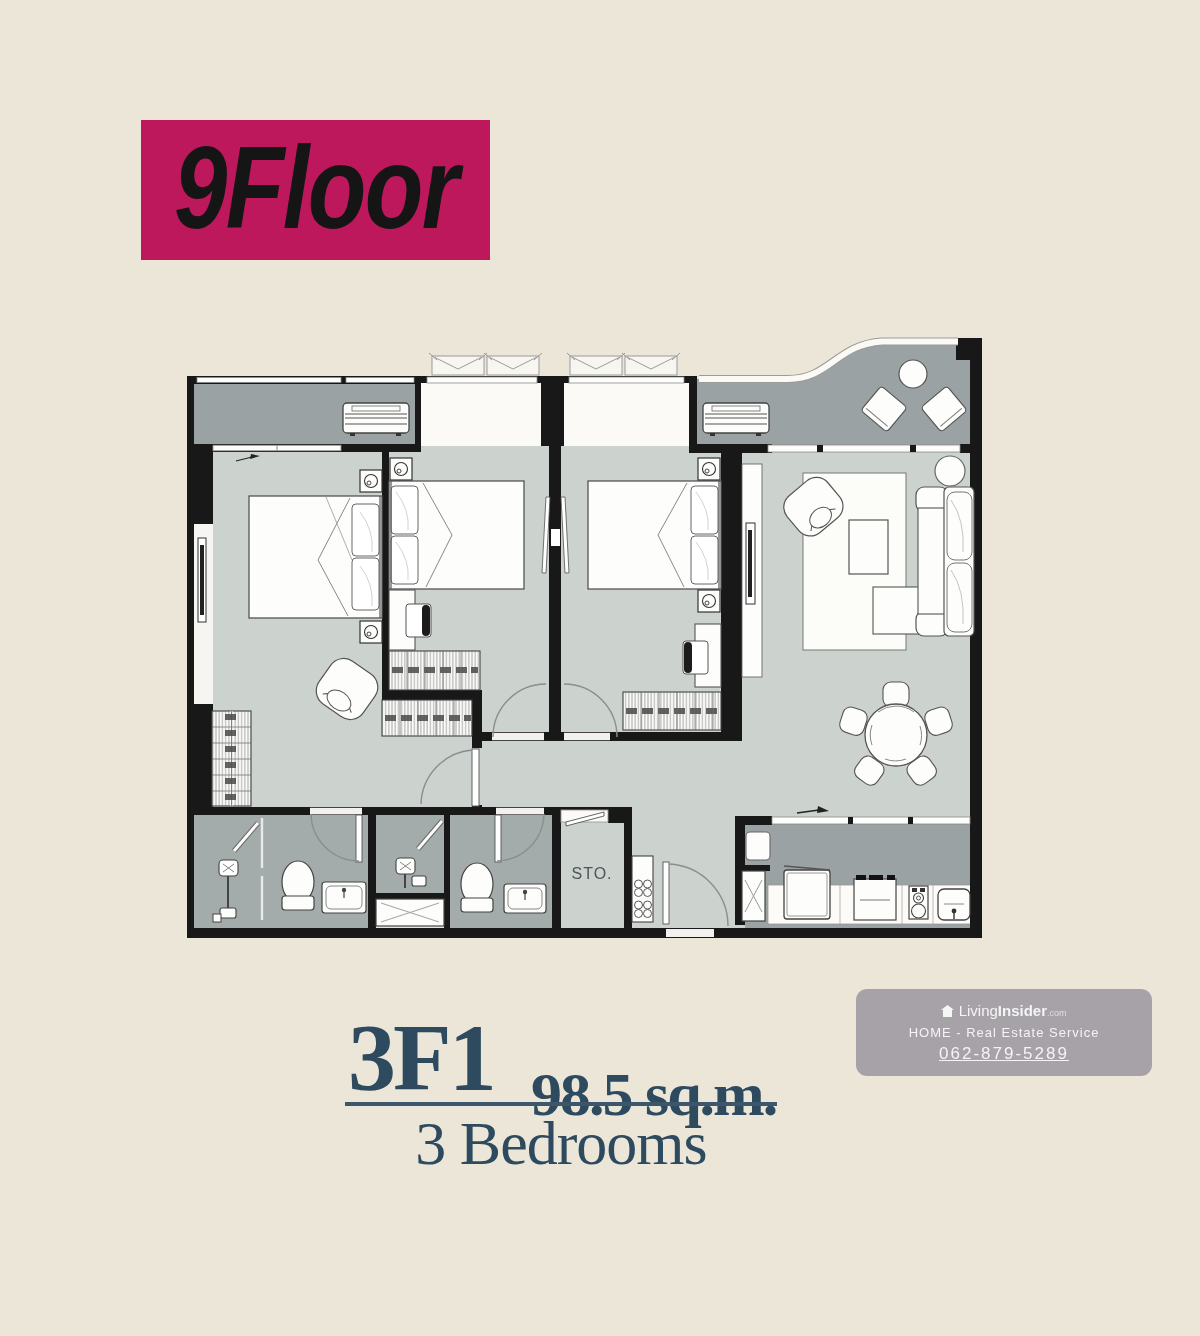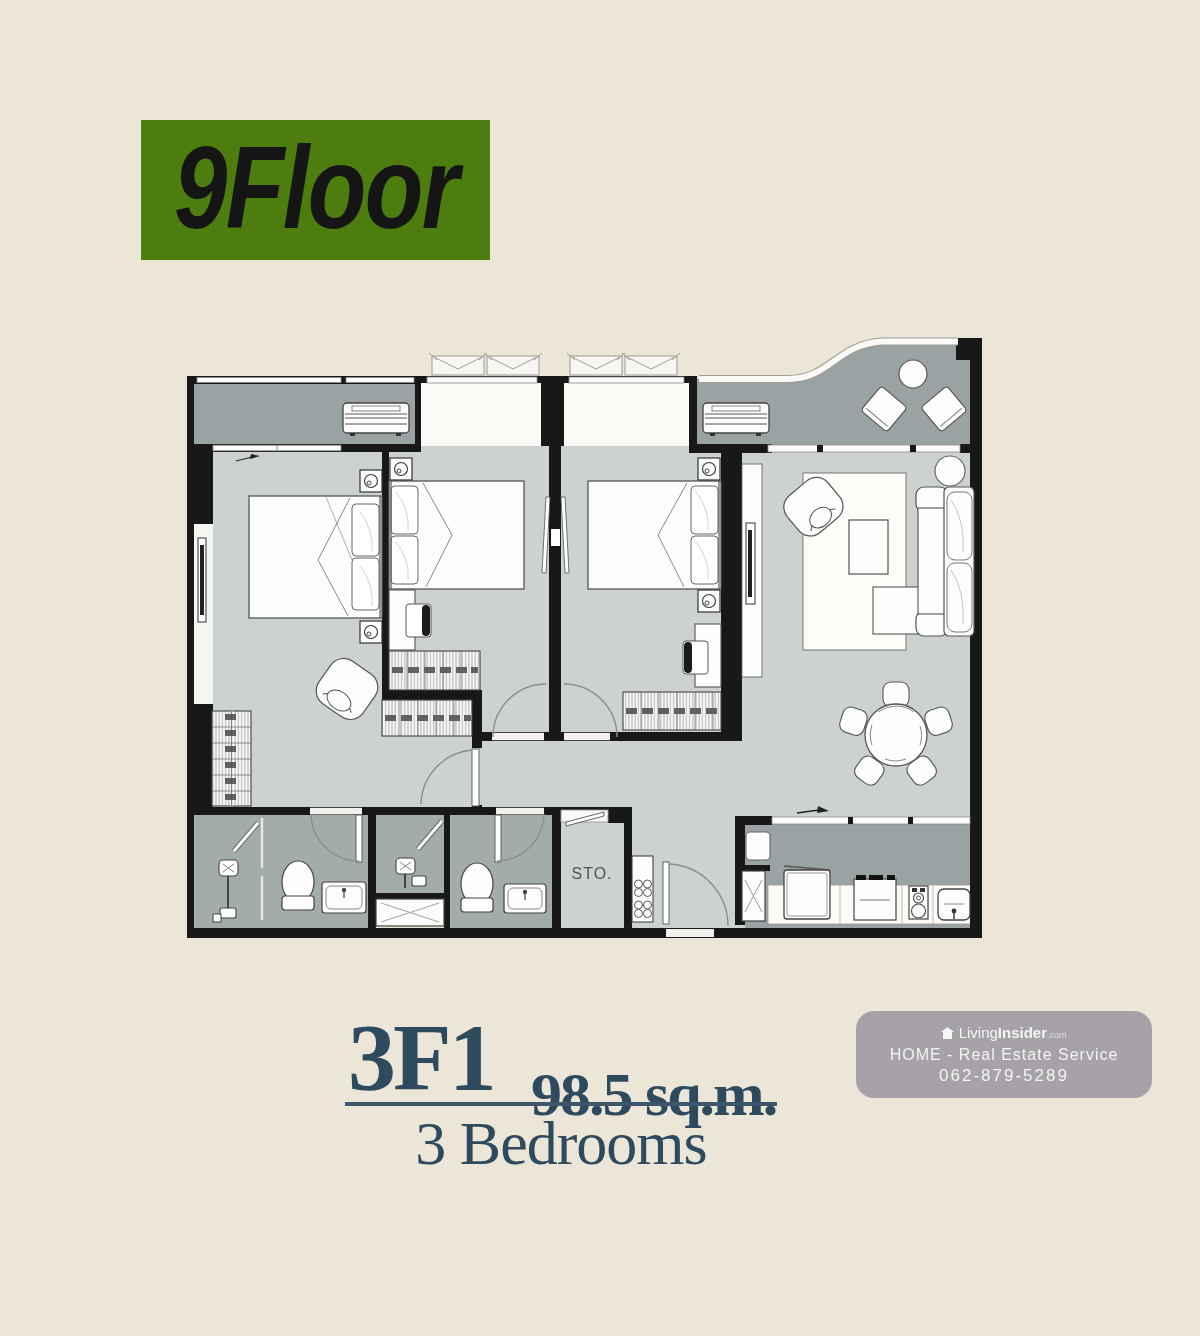--- a/index.html
+++ b/index.html
@@ -1,29 +1,29 @@
 <!DOCTYPE html>
 <html><head>
 <meta charset="utf-8">
 <style>
 html,body{margin:0;padding:0;}
 body{width:1200px;height:1336px;position:relative;background:#ece6d9;font-family:"Liberation Sans",sans-serif;overflow:hidden;}
-#label9{position:absolute;left:141px;top:120px;width:349px;height:140px;background:#4d7c0f;display:flex;align-items:center;justify-content:center;}
+#label9{position:absolute;left:141px;top:120px;width:349px;height:140px;background:#be185d;display:flex;align-items:center;justify-content:center;}
 #label9 span{font-family:"Liberation Sans",sans-serif;font-weight:bold;font-style:italic;font-size:117px;color:#151515;letter-spacing:-2px;transform:scaleX(0.82) translateY(-3px);}
 #t1{position:absolute;left:0;top:1003px;width:1200px;text-align:left;color:#2e4a5e;font-family:"Liberation Serif",serif;}
 #t1 .big{position:absolute;left:348px;top:7px;font-size:96px;font-weight:bold;letter-spacing:-3px;line-height:1;}
 #t1 .mid{position:absolute;left:531px;top:20px;font-size:62px;font-weight:bold;letter-spacing:-2px;line-height:1;margin-top:40px;}
 #rule{position:absolute;left:345px;top:1102px;width:432px;height:4px;background:#3c576c;}
 #t2{position:absolute;left:345px;top:1112px;width:432px;text-align:center;color:#2e4a5e;font-family:"Liberation Serif",serif;font-size:62px;font-weight:normal;letter-spacing:-1px;line-height:1;}
-#wm{position:absolute;left:856px;top:989px;width:296px;height:87px;background:rgba(153,149,159,0.84);border-radius:18px;color:rgba(255,255,255,0.88);text-align:center;margin-top:22px;}
+#wm{position:absolute;left:856px;top:989px;width:296px;height:87px;background:rgba(153,149,159,0.84);border-radius:11px;color:rgba(255,255,255,0.88);text-align:center;}
 #wm .l1{margin-top:13px;font-size:15px;line-height:17px;}
 #wm .l1 b{font-weight:bold;}
 #wm .l1 .dc{font-size:9px;opacity:.75;}
-#wm .l2{font-size:16px;line-height:21px;letter-spacing:1px;}
-#wm .l3{font-size:17px;line-height:21px;letter-spacing:2px;}
+#wm .l2{font-size:13px;line-height:21px;letter-spacing:1px;}
+#wm .l3{font-size:17px;line-height:21px;letter-spacing:2px;text-decoration:underline;}
 svg{position:absolute;left:0;top:0;}
 </style>
 </head>
 <body>
 <div id="label9">
     <span>9Floor</span>
   </div>
 <svg id="plan" width="1200" height="1336" viewBox="0 0 1200 1336">
 <defs>
 <pattern id="hv" width="3.2" height="4" patternUnits="userSpaceOnUse">

